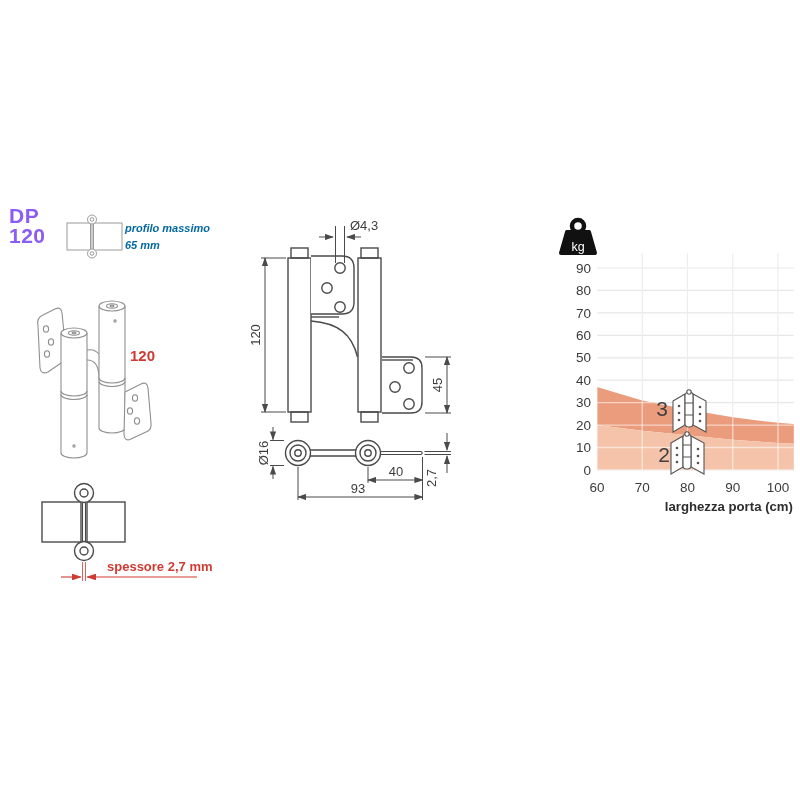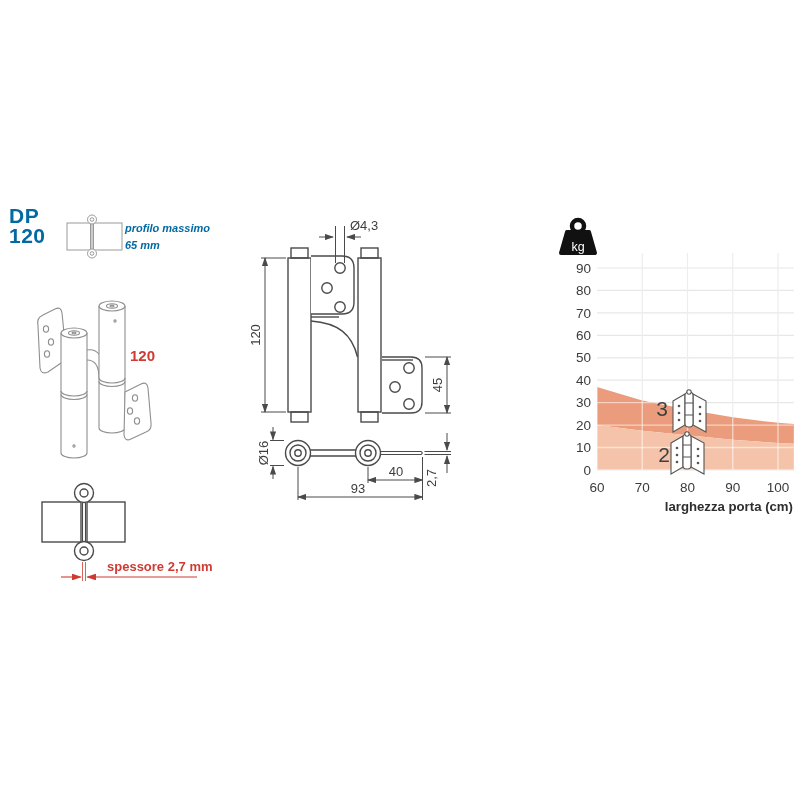--- a/index.html
+++ b/index.html
@@ -1,19 +1,19 @@
 <!DOCTYPE html>
 <html><head>
 <meta charset="utf-8">
 <style>
   html,body{margin:0;padding:0;background:#fff;}
   body{width:800px;height:800px;position:relative;overflow:hidden;
        font-family:"Liberation Sans",sans-serif;}
   .abs{position:absolute;}
-  .model-code{font-size:21px;font-weight:bold;line-height:20px;color:#0369a1;letter-spacing:.5px;}
+  .model-code{font-size:21px;font-weight:bold;line-height:20px;color:#8b5cf6;letter-spacing:.5px;}
   .profile-note{font-size:11px;line-height:17px;font-weight:bold;color:#0369a1;font-style:italic;}
   .iso-label{font-size:15px;font-weight:bold;color:#cf3b33;}
   svg{overflow:visible;}
   svg text{font-family:"Liberation Sans",sans-serif;}
   .dimtext{font-size:13px;fill:#3d3d3d;}
   .tick{font-size:13.5px;fill:#3b3b3b;}
   .ann{font-size:21px;fill:#3f3f3f;font-weight:500;}
   .axis-title{font-size:13.2px;font-weight:bold;fill:#2e2e2e;}
   .kg-label{font-size:12.5px;fill:#ffffff;}
   .redtext{font-size:13px;fill:#cf3b33;font-weight:bold;}

